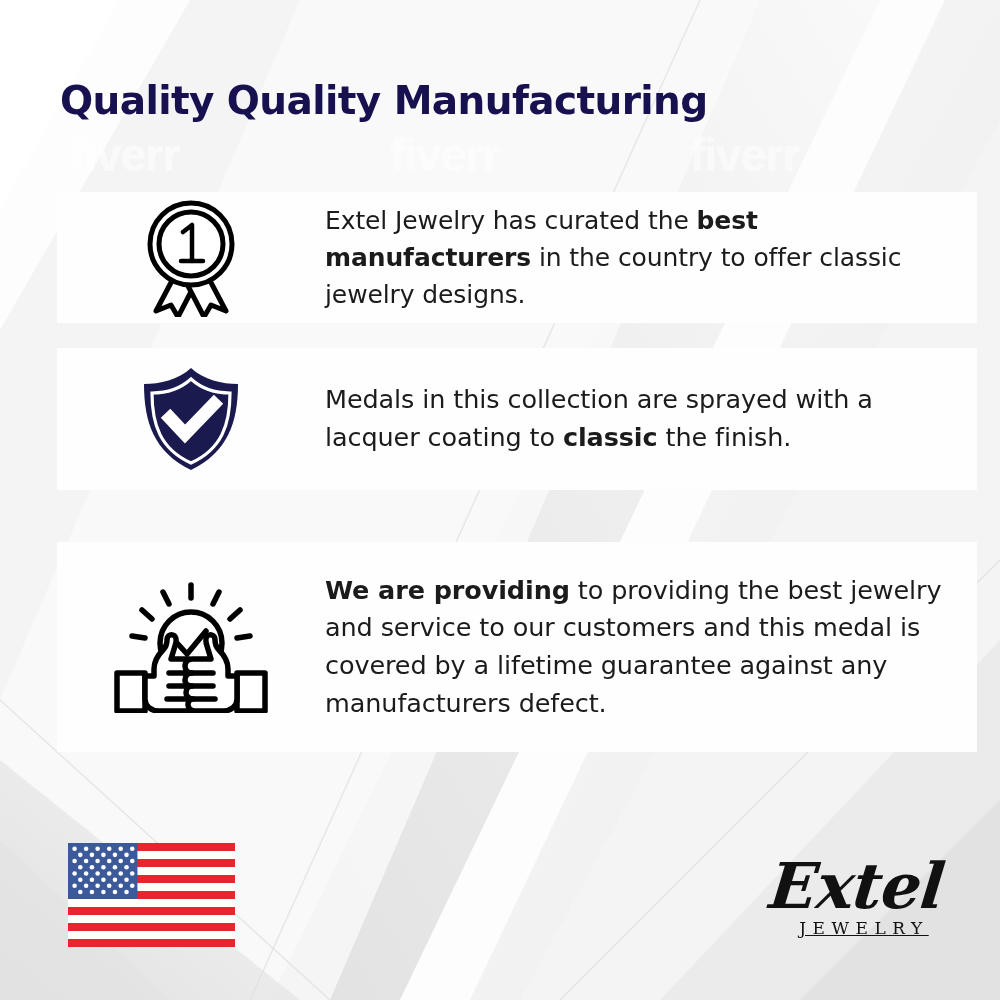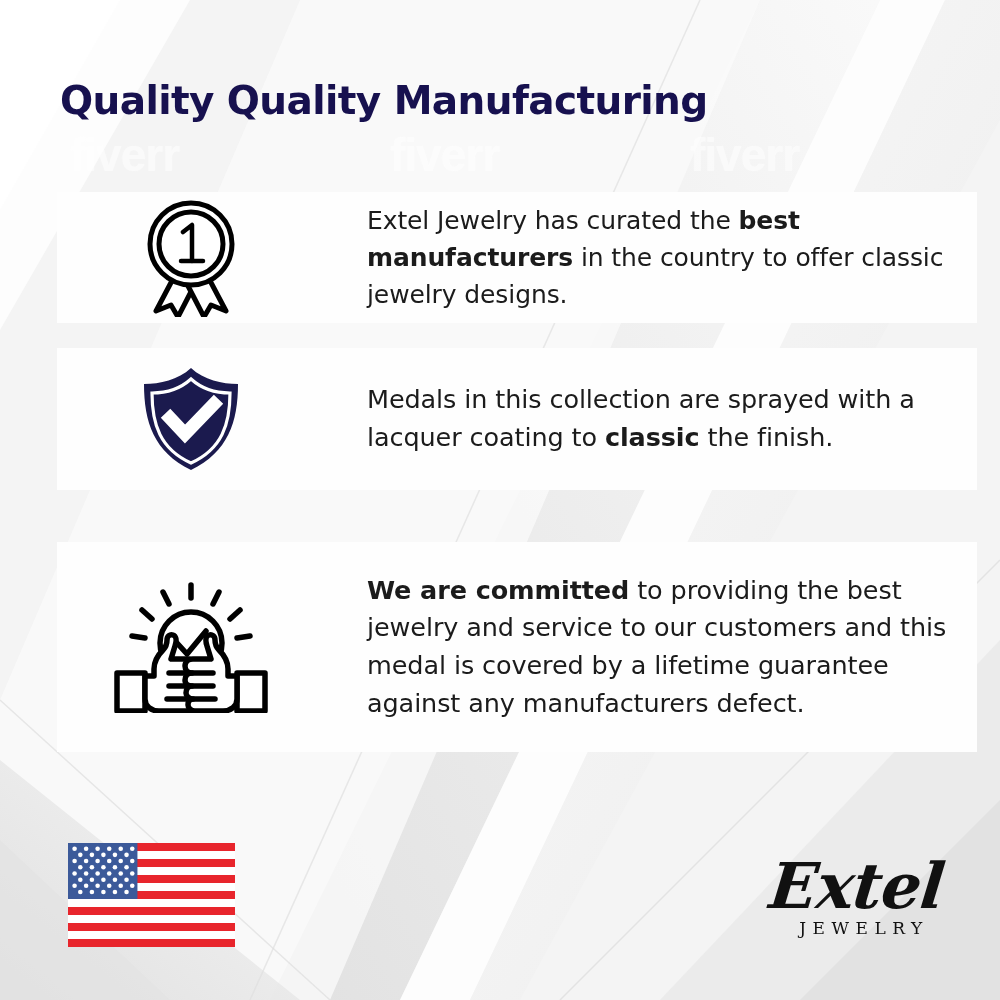--- a/index.html
+++ b/index.html
@@ -29,21 +29,21 @@
   #title {
     position:absolute; left:60px; top:78px;
     font-family:"DejaVu Sans", sans-serif;
     font-size:39px; font-weight:700; letter-spacing:-.6px;
     color:#17114f; white-space:nowrap;
   }
 
   .card {
     position:absolute; left:57px; width:920px;
     background:#fefefe;
-    display:flex; align-items:center;gap:42px;
+    display:flex; align-items:center;
   }
   #card-1 { top:192px;  height:131px; }
   #card-2 { top:348px;  height:142px; }
   #card-3 { top:542px;  height:210px; }
 
   .icon-cell {
     width:268px; flex:0 0 268px;
     display:flex; align-items:center; justify-content:center;
   }
   .text-cell {
@@ -66,21 +66,21 @@
           display:flex; flex-direction:column; align-items:center; justify-content:center; }
   #logo-script {
     font-family:"DejaVu Serif", serif;
     font-style:italic; font-weight:700;
     font-size:63px; line-height:.92; color:#111;
     letter-spacing:-1px; transform:skewX(-6deg);
   }
   #logo-word {
     font-family:"DejaVu Serif", serif;
     font-size:17px; font-weight:400; letter-spacing:6.5px;
-    color:#111; margin-top:2px; margin-left:14px;
+    color:#111; margin-top:2px; margin-left:14px;text-decoration:underline;
   }
 </style>
 </head>
 <body>
 
 <div id="bg">
   <svg viewBox="0 0 1000 1000" preserveAspectRatio="none">
     <defs>
       <linearGradient id="gA" x1="0" y1="0" x2="1" y2="1">
         <stop offset="0%" stop-color="#ffffff"></stop>
@@ -200,21 +200,21 @@
                    C69 55 70 59 68 65 L64 78 L82 78 C87 78 90 81 90 85 C90 89 87 92 83 92
                    C87 92 90 95 90 99 C90 103 87 105 83 105 C87 105 89 108 89 112
                    C89 115 86 118 82 118 C85 118 87 120 87 124 C87 127 84 130 80 130
                    L52 130 C44 130 38 125 38 118 Z"></path>
           <line x1="62" y1="92" x2="83" y2="92"></line>
           <line x1="62" y1="105" x2="83" y2="105"></line>
           <line x1="60" y1="118" x2="82" y2="118"></line>
         </g>
       </svg>
     </div>
-    <div class="text-cell"><b>We are committed</b> to providing the best jewelry and service to our customers and this medal is covered by a lifetime guarantee against any manufacturers defect.</div>
+    <div class="text-cell"><b>We are providing</b> to providing the best jewelry and service to our customers and this medal is covered by a lifetime guarantee against any manufacturers defect.</div>
   </div>
 
   <div id="flag">
     <svg viewBox="0 0 190 120" preserveAspectRatio="none">
       <rect width="190" height="120" fill="#ffffff"></rect>
       <g fill="#e8252c">
         <rect y="0" width="190" height="9.23"></rect>
         <rect y="18.46" width="190" height="9.23"></rect>
         <rect y="36.92" width="190" height="9.23"></rect>
         <rect y="55.38" width="190" height="9.23"></rect>

